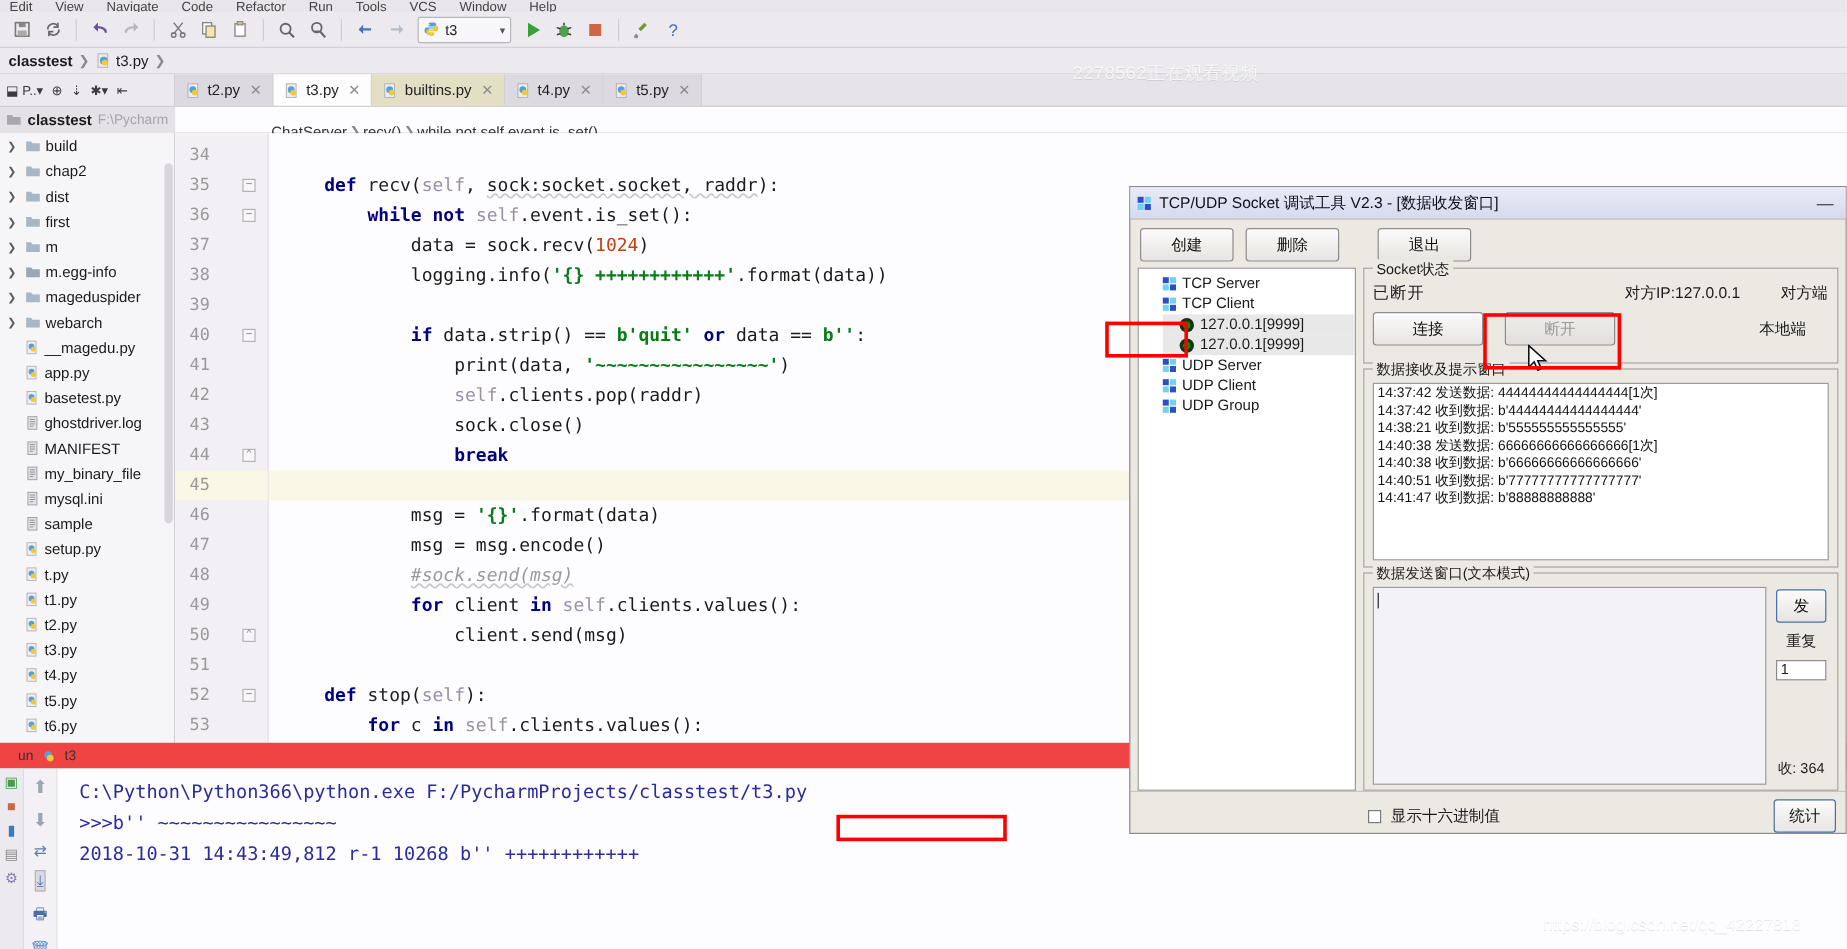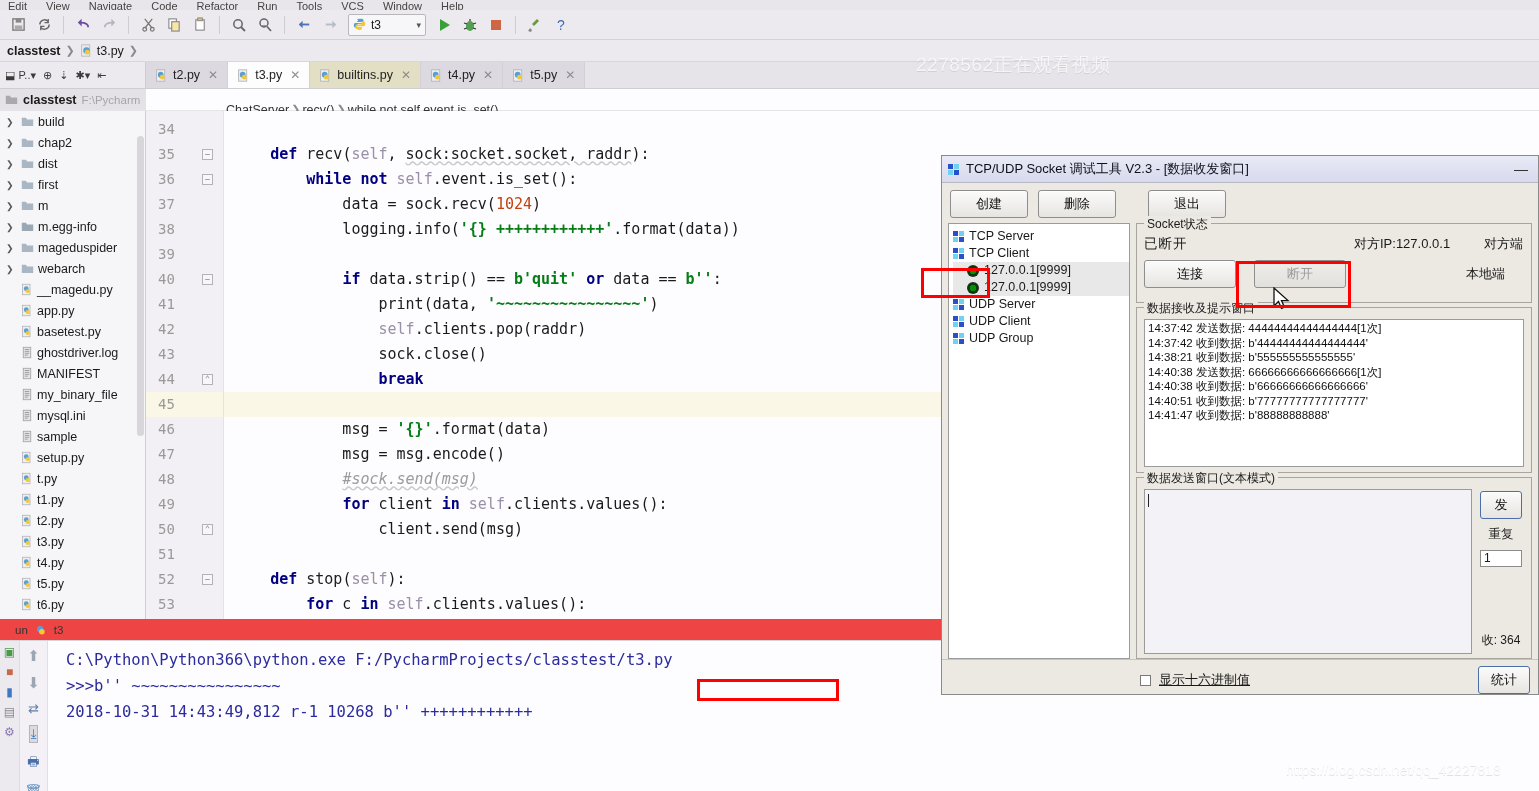--- a/index.html
+++ b/index.html
@@ -154,21 +154,21 @@
   .w95btn {
     border:1px solid #8e8e8e; border-radius:3px;
     background:linear-gradient(#fbfbfb,#e7e5e1);
     padding:4px 0; text-align:center; font-size:13px; color:#111;
     box-shadow:inset 0 1px 0 #fff;
   }
   .w95btn.wide { width:78px; }
   .sk-main { display:flex; padding:0 6px; gap:6px; height:436px; }
   .sk-tree {
     width:182px; background:#fff; border:1px solid #9b9b9b;
-    padding:4px 0 0 4px; font-size:12.5px; line-height:17px;
+    padding:4px 0 0 20px; font-size:12.5px; line-height:17px;
   }
   .sk-node { display:flex; align-items:center; gap:5px; height:17px; white-space:nowrap; }
   .sk-node.child { padding-left:14px; }
   .sq {
     width:11px; height:11px; flex:0 0 11px;
     background:
       linear-gradient(#2b4fc8,#2b4fc8) 0 0/5px 5px no-repeat,
       linear-gradient(#6fd2f0,#6fd2f0) 6px 0/5px 5px no-repeat,
       linear-gradient(#6fd2f0,#6fd2f0) 0 6px/5px 5px no-repeat,
       linear-gradient(#2b4fc8,#2b4fc8) 6px 6px/5px 5px no-repeat;
@@ -689,21 +689,21 @@
         <span style="color:#5f8fc0;font-size:14px;">🗑</span>
       </div>
       <div class="console">
         <div>C:\Python\Python366\python.exe F:/PycharmProjects/classtest/t3.py</div>
         <div>&gt;&gt;&gt;b'' ~~~~~~~~~~~~~~~~</div>
         <div>2018-10-31 14:43:49,812 r-1 10268 b'' ++++++++++++</div>
       </div>
     </div>
   </div>
 
-  <div class="wm" style="left:916px;top:52px;font-size:19px;letter-spacing:.5px;">2278562正在观看视频</div>
+  <div class="wm" style="left:894px;top:52px;font-size:15px;letter-spacing:.5px;">2278562正在观看视频</div>
   <div class="wm" style="left:1286px;top:762px;font-size:14px;">https://blog.csdn.net/qq_42227818</div>
 </div>
 
 <div id="sock">
   <div class="sk-title">
     <span class="sq"></span>
     <span>TCP/UDP Socket 调试工具 V2.3 - [数据收发窗口]</span>
     <span class="sk-min">—</span>
   </div>
 
@@ -787,21 +787,21 @@
           <div style="width:42px;height:17px;border:1px solid #8b8b8b;background:#fff;font-size:12px;padding-left:3px;line-height:15px;">1</div>
           <div style="margin-top:auto;font-size:12px;padding-bottom:2px;">收: 364</div>
         </div>
       </div>
     </div>
   </div>
 
   <div class="sk-bottom">
     <div style="width:182px;"></div>
     <span class="chk"></span>
-    <span style="font-size:13px;text-decoration:underline;">显示十六进制值</span>
+    <span style="font-size:13px;">显示十六进制值</span>
     <div class="w95btn" style="width:52px;margin-left:auto;border-color:#4b6fa8;">统计</div>
   </div>
 
   <svg class="cursor-arrow" style="left:330px;top:131px;" width="20" height="26" viewBox="0 0 20 26">
     <path d="M2 1l0 18 4.5-4.5 3 7 3-1.3-3-6.6H16z" fill="#fff" stroke="#111" stroke-width="1.3"></path>
   </svg>
 </div>
 
 <div class="redbox" style="left:921px;top:268px;width:69px;height:30px;"></div>
 <div class="redbox" style="left:1236px;top:261px;width:115px;height:47px;"></div>

